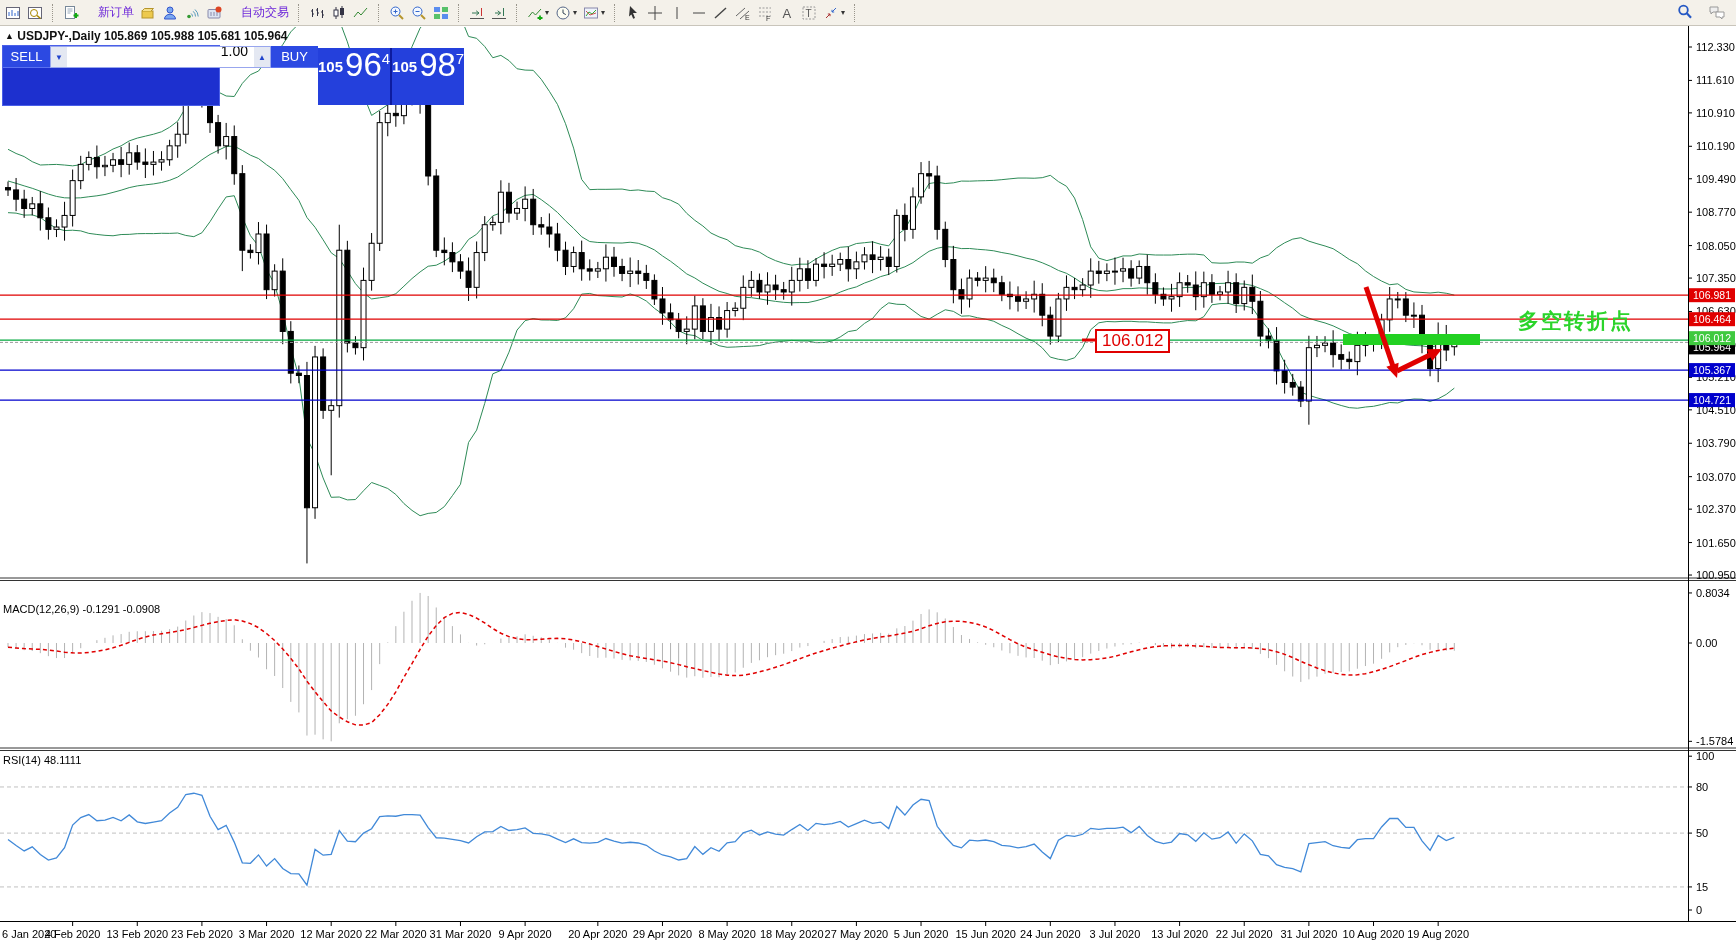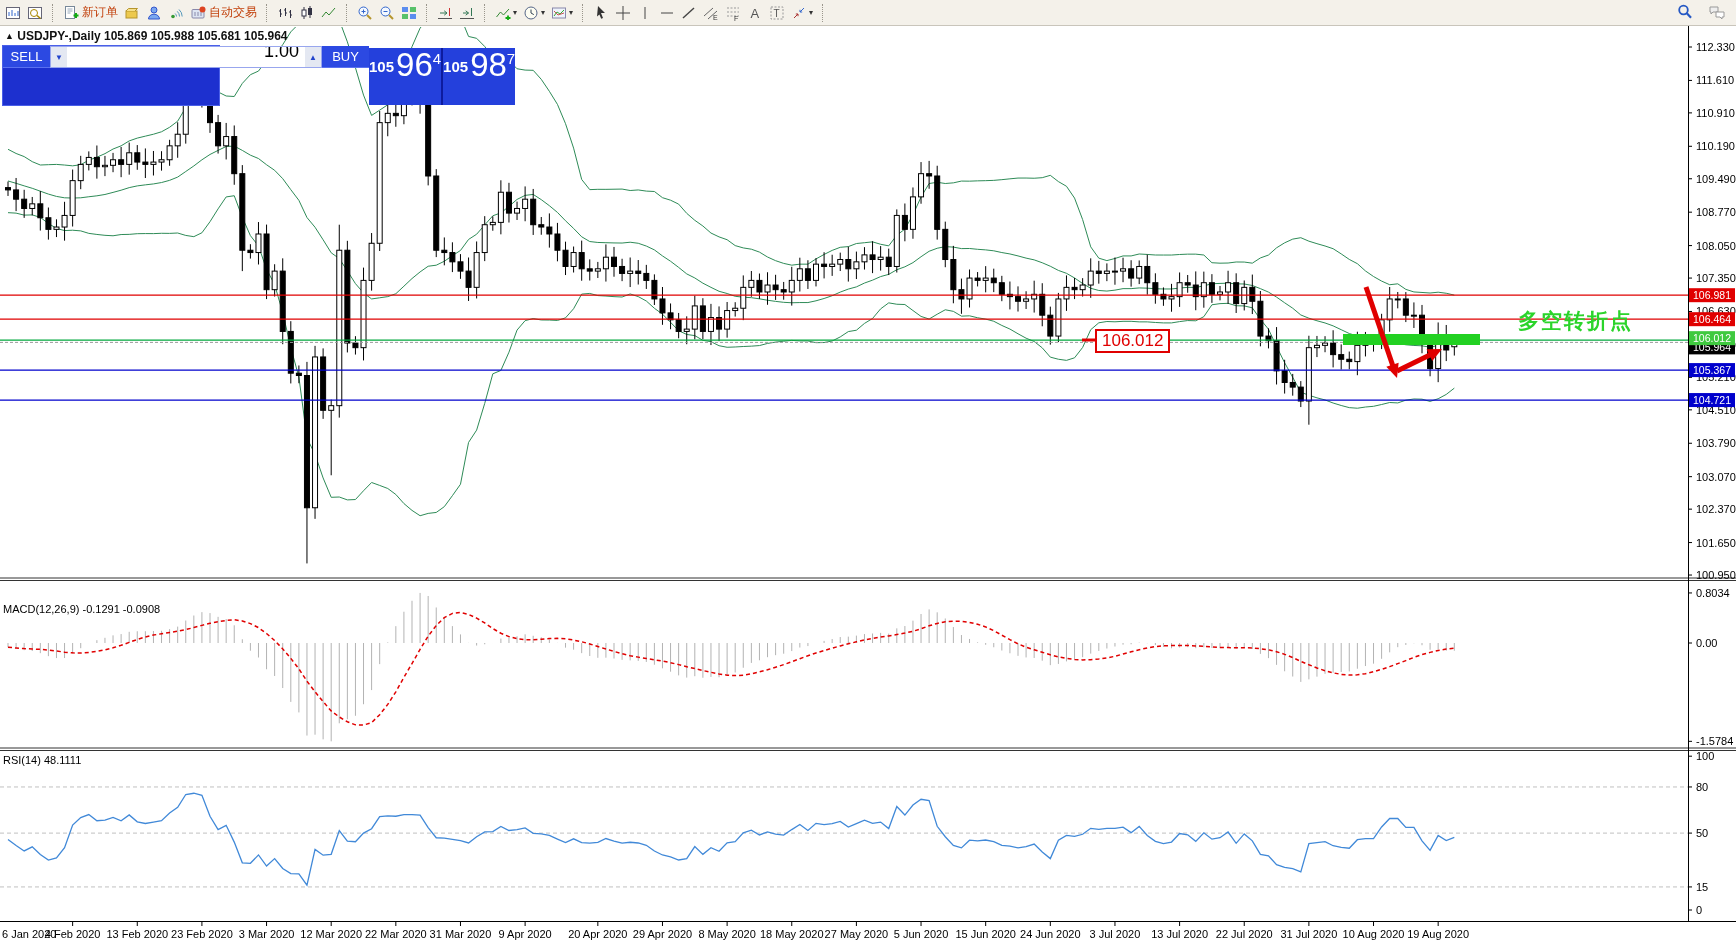--- a/index.html
+++ b/index.html
@@ -6,21 +6,21 @@
   body{width:1736px;height:942px;position:relative;overflow:hidden;background:#fff;
        font-family:"Liberation Sans","DejaVu Sans",sans-serif;-webkit-font-smoothing:none;}
   
   #toolbar{position:absolute;left:0;top:0;width:1736px;height:25px;background:#f4f1ea;
            border-bottom:1px solid #c9c5bb;display:flex;align-items:center;z-index:5;}
   .tgroup{display:flex;align-items:center;padding:0 2px;height:25px;}
   .grip{width:1px;height:18px;border-left:1px dotted #9a968c;margin:0 4px;}
   .tbtn{height:22px;min-width:22px;display:flex;align-items:center;justify-content:center;
         padding:0 2px;background:transparent;border:1px solid transparent;cursor:default;}
   .tbtn svg{display:block;}
-  .tlabel{font-size:12px;margin-left:3px;color:#c2410c;white-space:nowrap;}
+  .tlabel{font-size:12px;margin-left:19px;color:#6d28d9;white-space:nowrap;}
   .caret{font-size:8px;color:#333;margin-left:2px;}
   .tf{font-size:11px;padding:3px 7px;color:#222;border:1px solid transparent;}
   .tf.active{background:#fdfdfd;border:1px solid #8a8a8a;}
   #right-icons{position:absolute;right:8px;top:1px;display:flex;gap:10px;z-index:6;}
   
   .ov{position:absolute;z-index:3;white-space:nowrap;}
   #title-line{left:5px;top:29px;font-size:12px;font-weight:bold;color:#111;text-align:center;}
   #title-line .mk{font-size:9px;vertical-align:1px;}
   #macd-label{left:3px;top:584px;font-size:11px;color:#000;margin-top:19px;}
   #rsi-label{left:3px;top:754px;font-size:11px;color:#000;}
@@ -28,21 +28,21 @@
                  font-size:17px;line-height:20px;padding:0 5px;}
   #turning-point{left:1518px;top:307px;font-size:21px;font-weight:bold;color:#2bd42b;letter-spacing:2px;}
   
   #trade-panel{position:absolute;left:2px;top:45px;width:216px;height:59px;z-index:4;
                background:#1d30cf;border:1px solid #4a5fe8;display:flex;flex-direction:row;}
   .trow1{display:flex;height:22px;}
   .sellbtn,.buybtn{width:47px;background:#2c49e2;color:#fff;font-size:13px;border:none;
                    border-bottom:1px solid #5a71f0;display:flex;align-items:center;justify-content:center;}
   .volwrap{flex:1;display:flex;background:#fff;border:1px solid #98a6ee;}
   .step{width:16px;background:#e4e8f2;border:none;color:#2244cc;font-size:8px;padding:0;}
-  .vol{flex:1;min-width:0;border:0;text-align:right;font-size:18px;padding:0 6px 12px 0;outline:none;
+  .vol{flex:1;min-width:0;border:0;text-align:right;font-size:14px;padding:0 6px 12px 0;outline:none;
        font-family:"Liberation Sans",sans-serif;}
   .trow2{flex:1;display:flex;margin-top:2px;}
   .pbox{flex:1;background:#2440dc;display:flex;align-items:flex-start;justify-content:center;cursor:default;}
   .pbox:first-child{border-right:2px solid #0d1b9e;}
   .p-small{font-size:15px;font-weight:bold;color:#fff;margin:10px 2px 0 0;}
   .p-big{font-size:33px;color:#fff;line-height:33px;}
   .p-sup{font-size:15px;color:#fff;align-self:flex-start;margin-top:2px;}
   svg text{font-family:"Liberation Sans","DejaVu Sans",sans-serif;}
 </style>
 </head>

